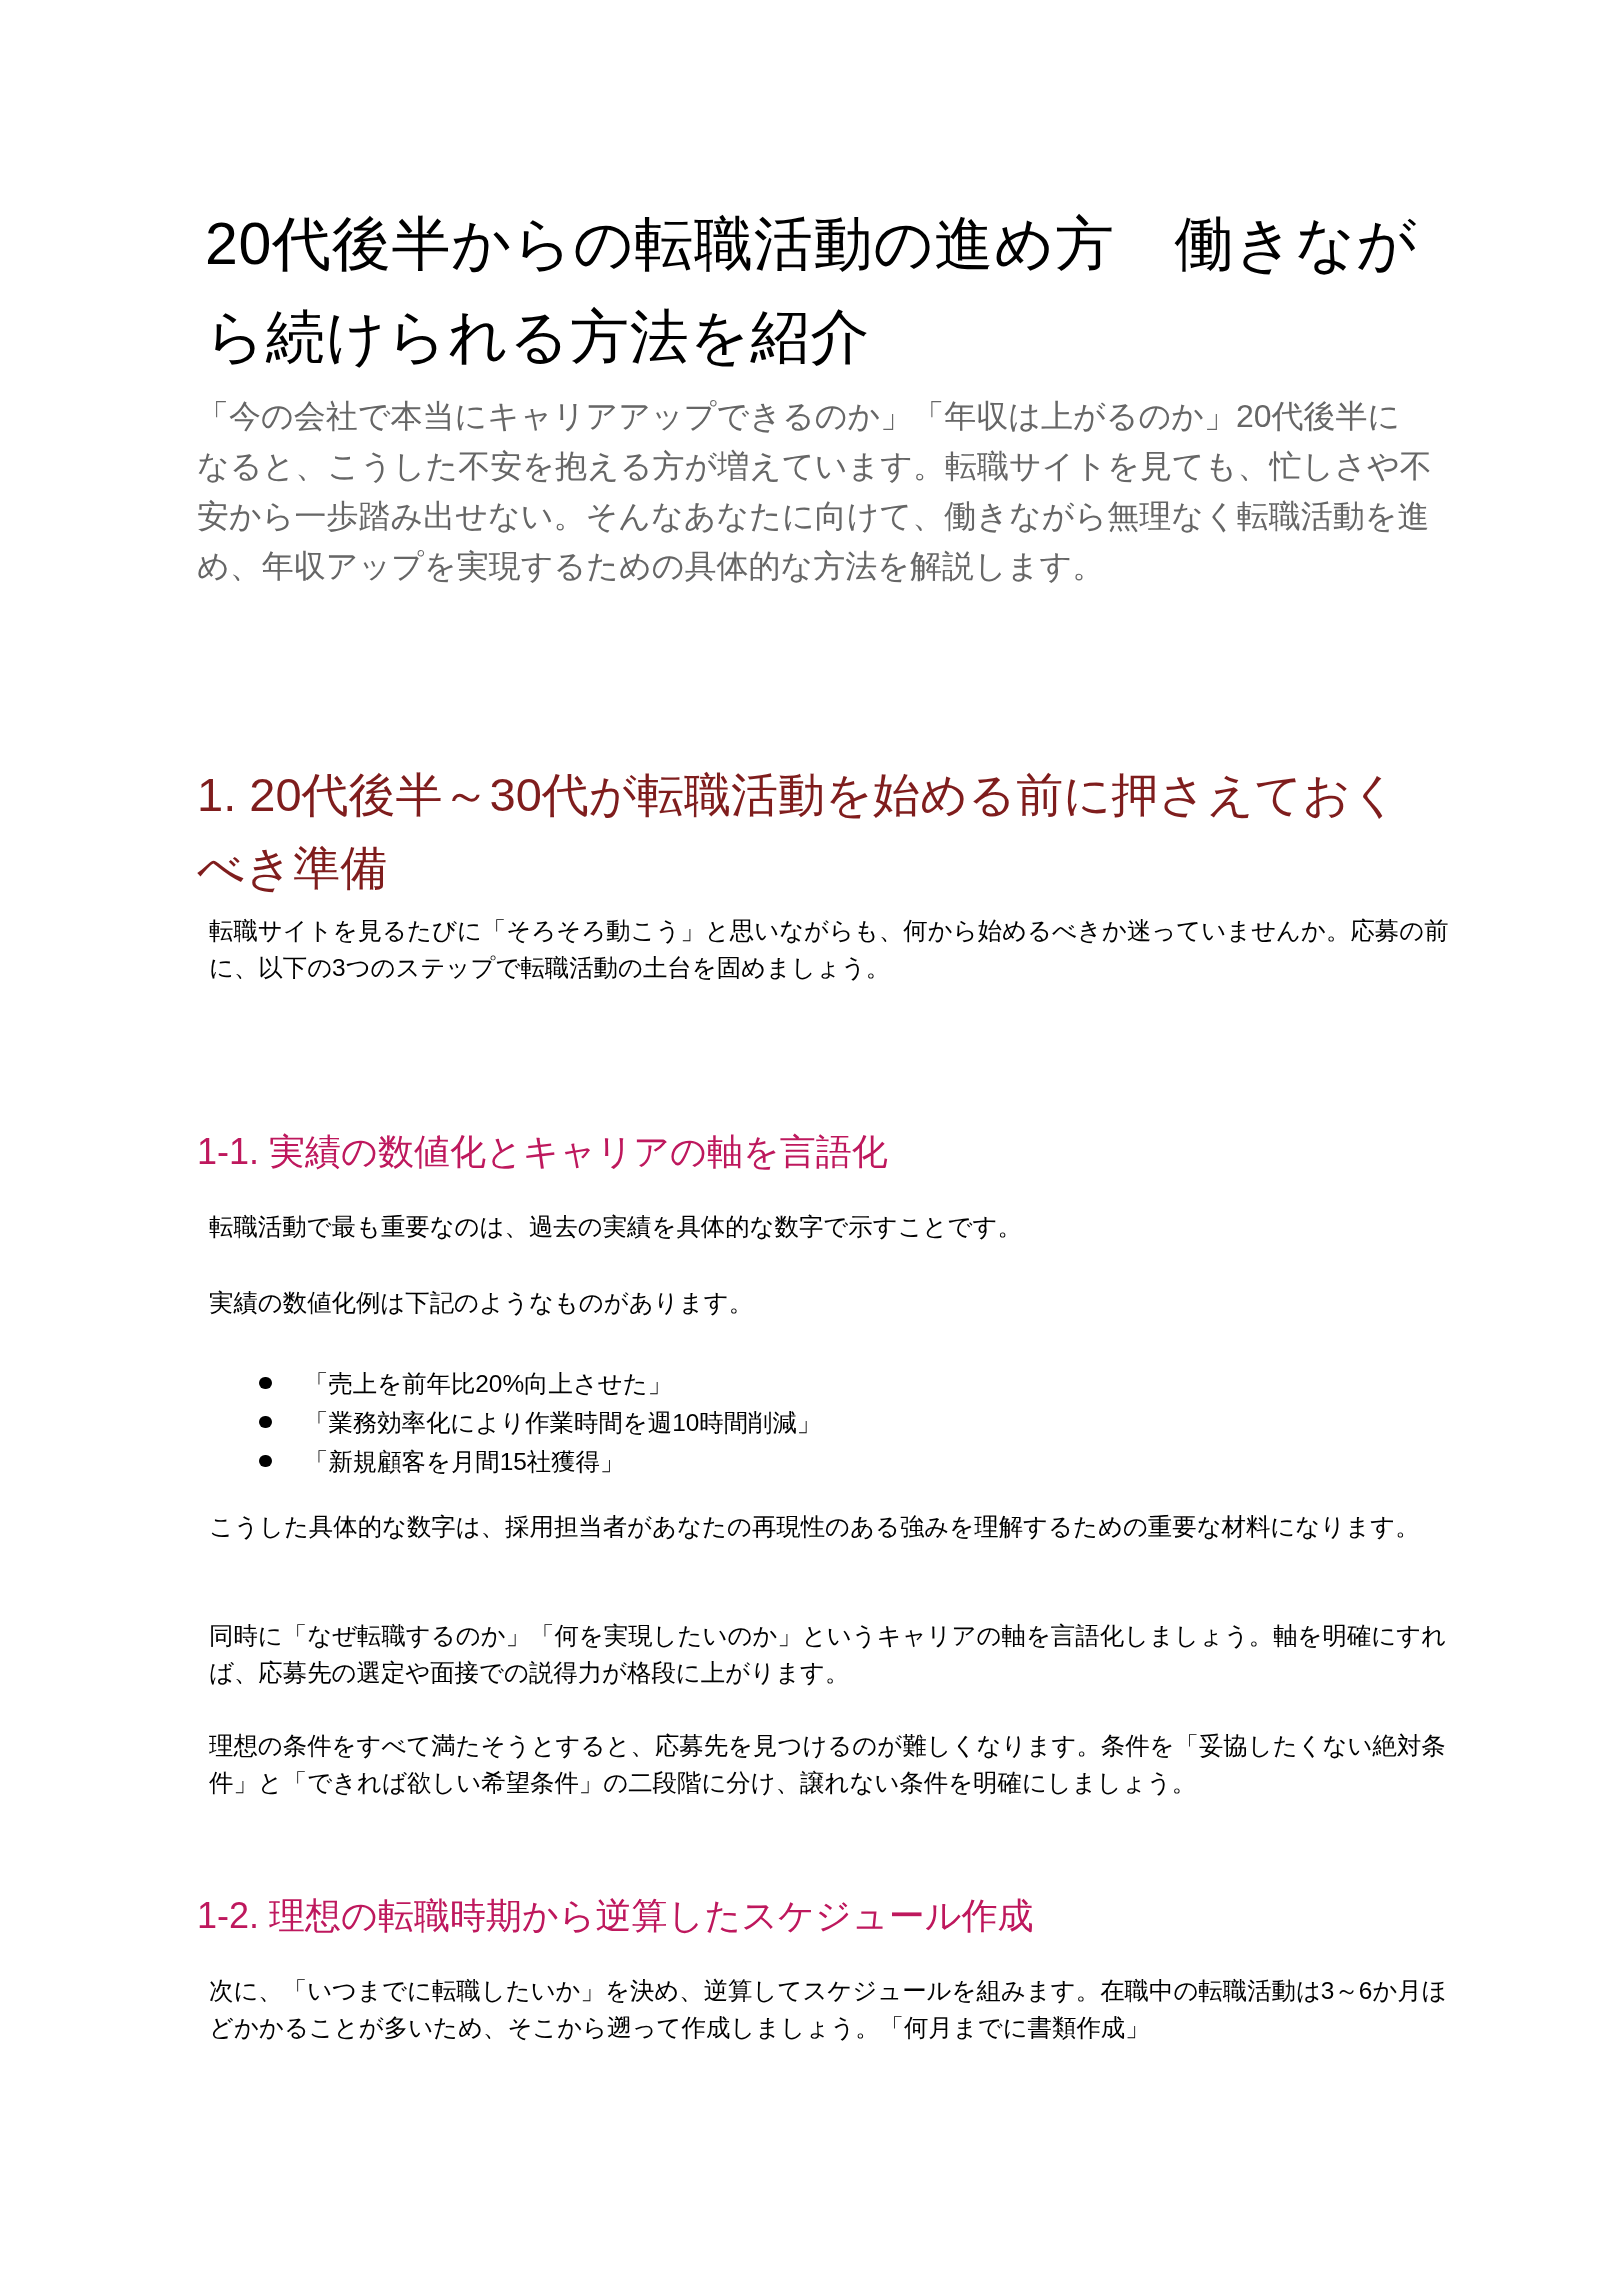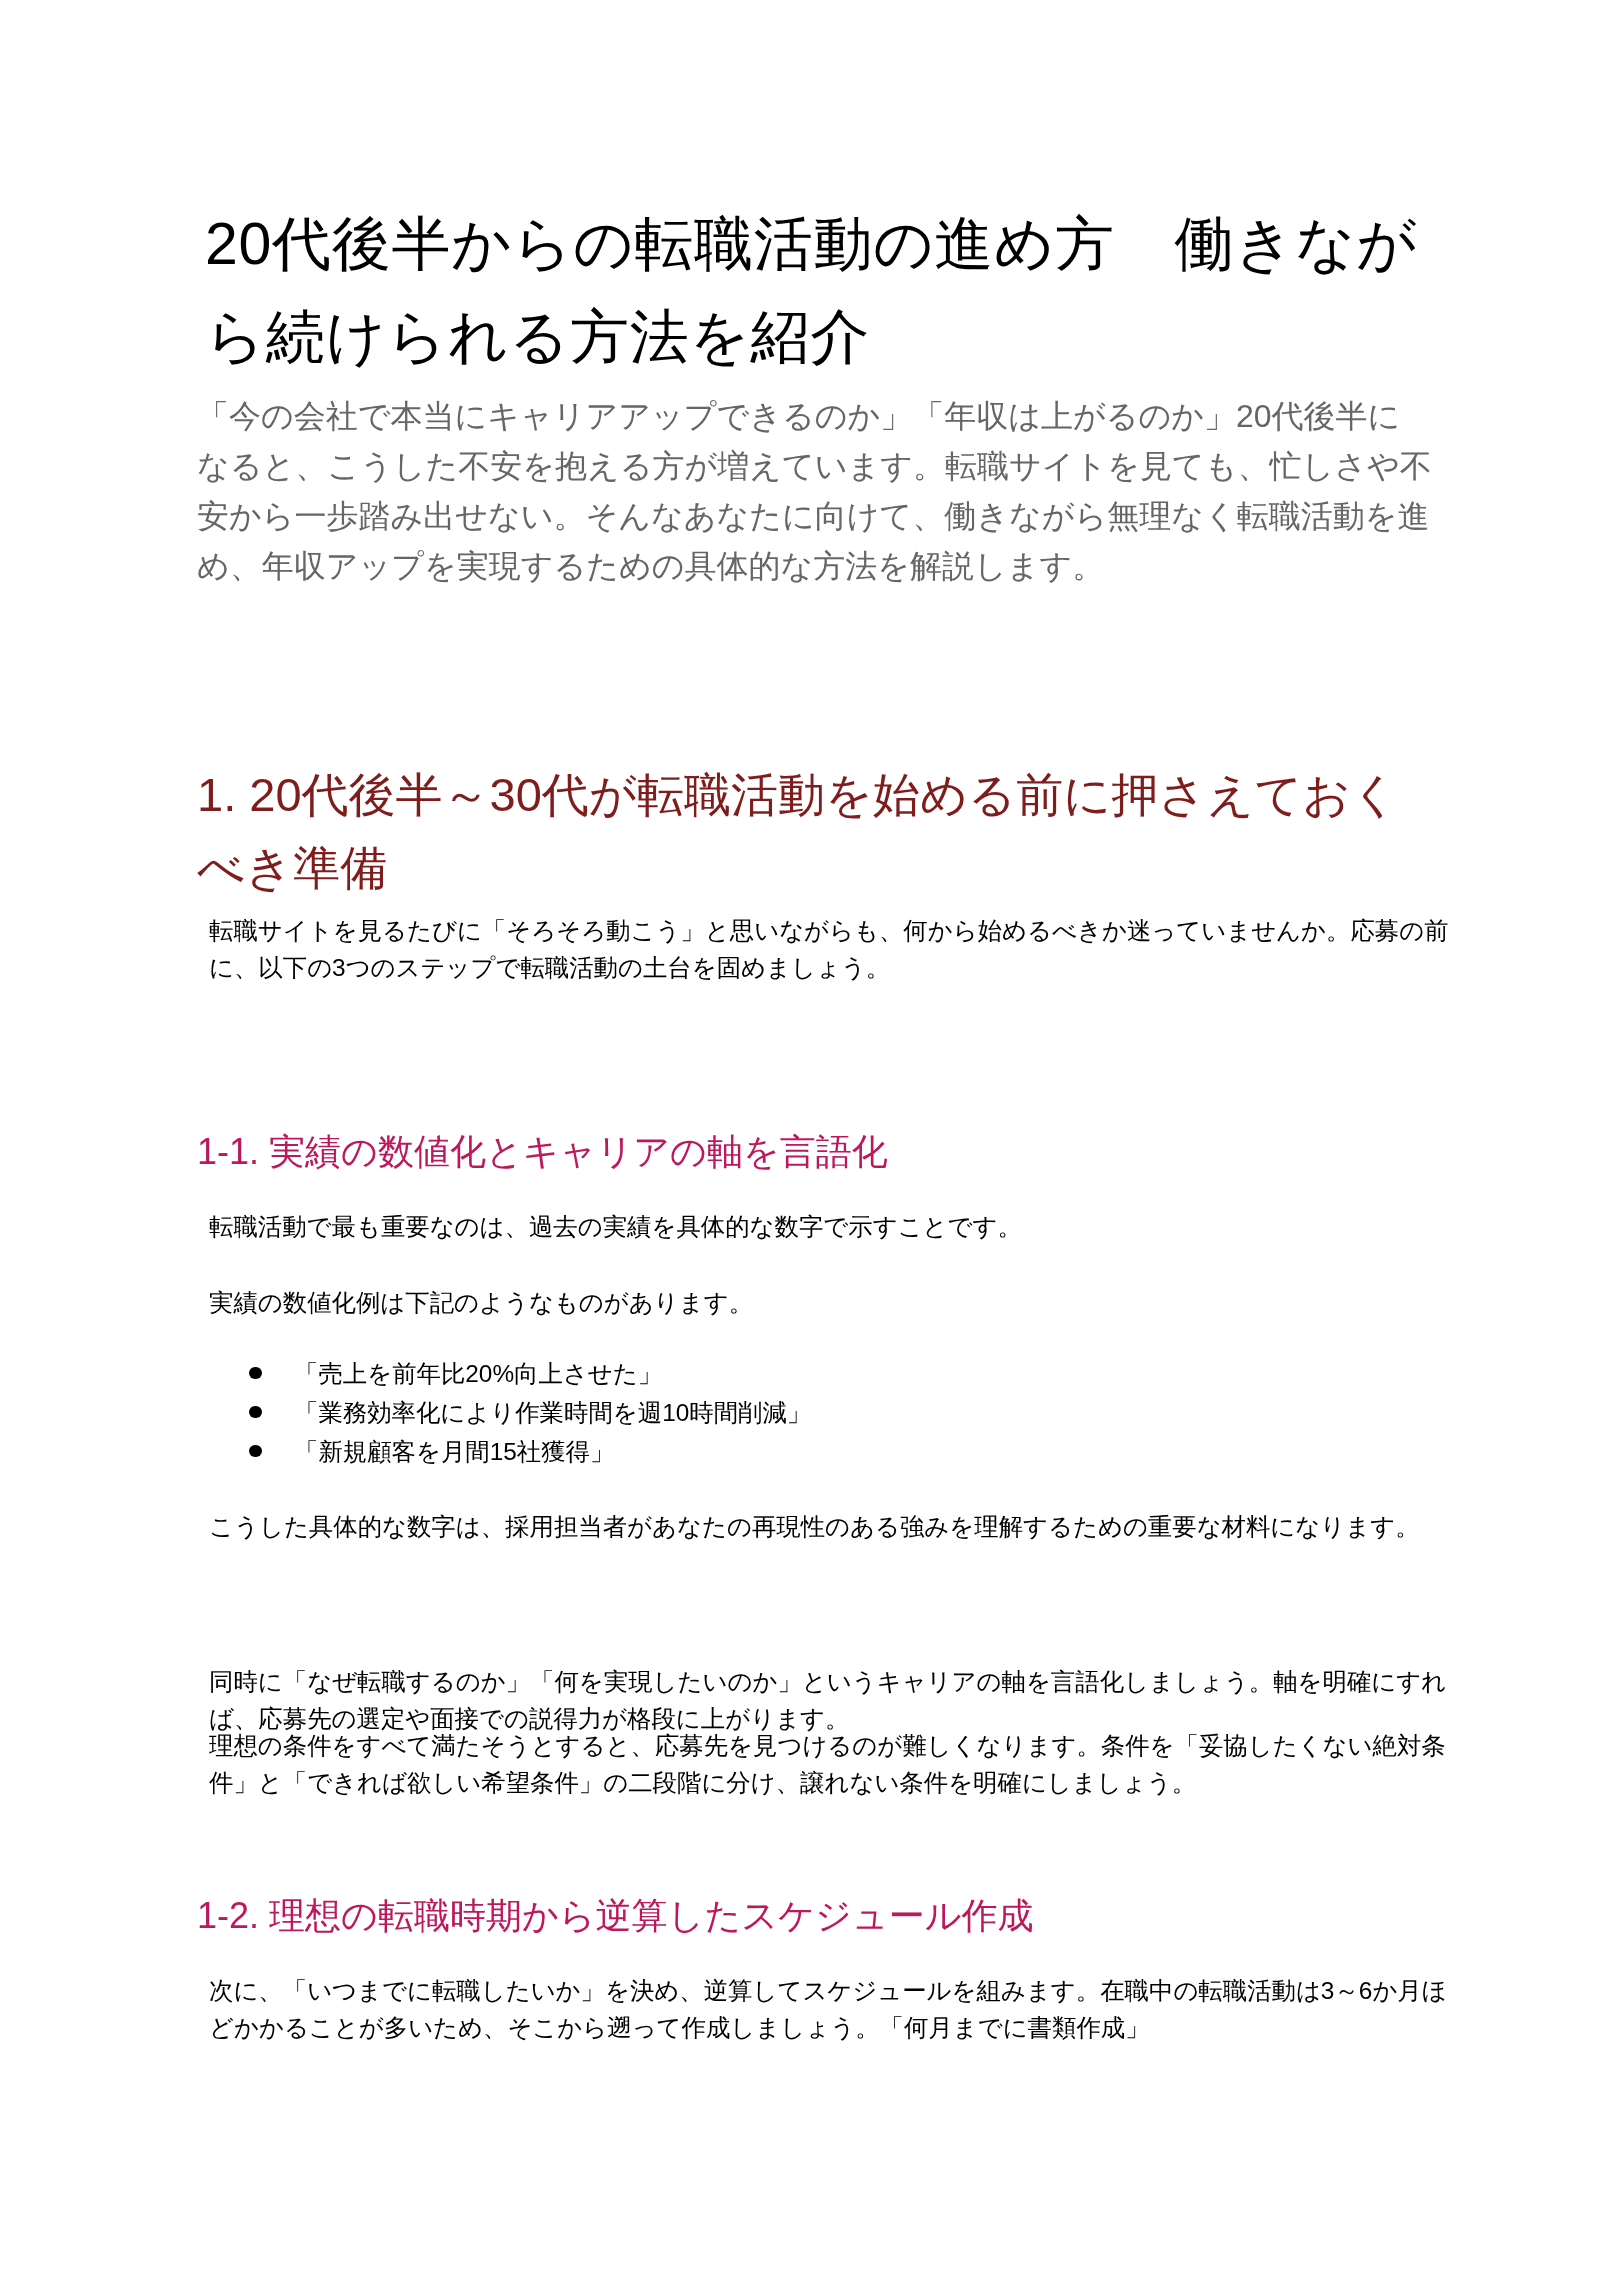--- a/index.html
+++ b/index.html
@@ -71,21 +71,21 @@
       line-height: 47px;
       font-weight: normal;
       margin: 0;
       color: #be185d;
     }
     .bullets {
       position: absolute;
       left: 0;
       top: 1352px;
       width: 1244px;
-      margin: 2px;
+      margin: 12px;
       padding: 0;
       list-style: none;
     }
     .bullets li {
       position: relative;
       height: 39px;
       font-size: 24.4px;
       line-height: 39px;
       padding-left: 95px;
     }
@@ -128,21 +128,21 @@
       <span>「業務効率化により作業時間を週10時間削減」</span>
     </li>
     <li>
       <span class="bullet-dot"></span>
       <span>「新規顧客を月間15社獲得」</span>
     </li>
   </ul>
 
   <p class="p" style="top:1496px;">こうした具体的な数字は、採用担当者があなたの再現性のある強みを理解するための重要な材料になります。</p>
 
-  <p class="p" style="top:1651px;">同時に「なぜ転職するのか」「何を実現したいのか」というキャリアの軸を言語化しましょう。軸を明確にすれば、応募先の選定や面接での説得力が格段に上がります。</p>
+  <p class="p" style="top:1605px;">同時に「なぜ転職するのか」「何を実現したいのか」というキャリアの軸を言語化しましょう。軸を明確にすれば、応募先の選定や面接での説得力が格段に上がります。</p>
 
   <p class="p" style="top:1715px;">理想の条件をすべて満たそうとすると、応募先を見つけるのが難しくなります。条件を「妥協したくない絶対条件」と「できれば欲しい希望条件」の二段階に分け、譲れない条件を明確にしましょう。</p>
 
   <h3 class="h2" style="top:1892px;">1-2. 理想の転職時期から逆算したスケジュール作成</h3>
 
   <p class="p" style="top:1960px;">次に、「いつまでに転職したいか」を決め、逆算してスケジュールを組みます。在職中の転職活動は3～6か月ほどかかることが多いため、そこから遡って作成しましょう。「何月までに書類作成」</p>
 
 </div>
 
 

